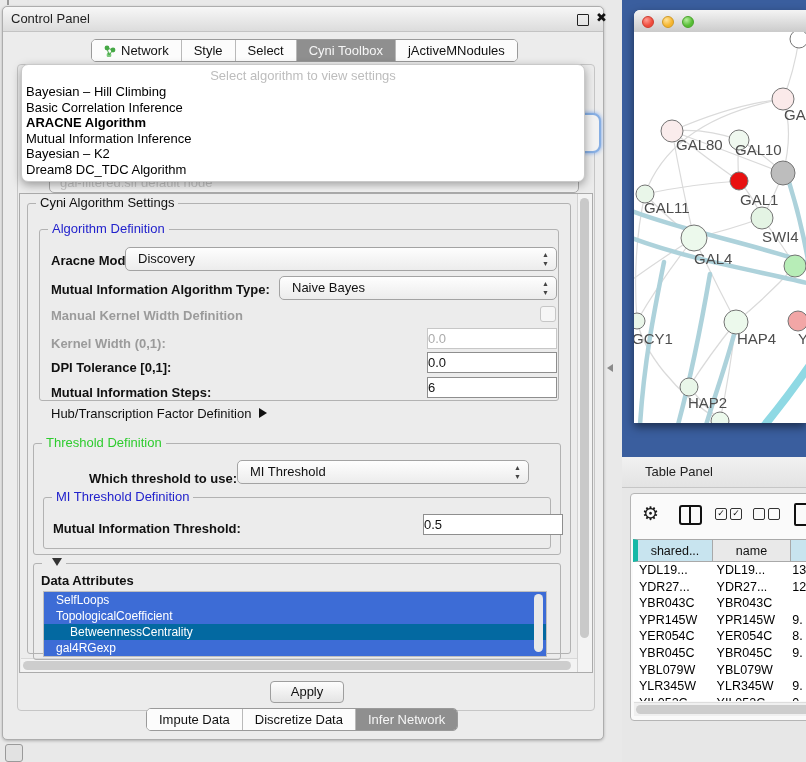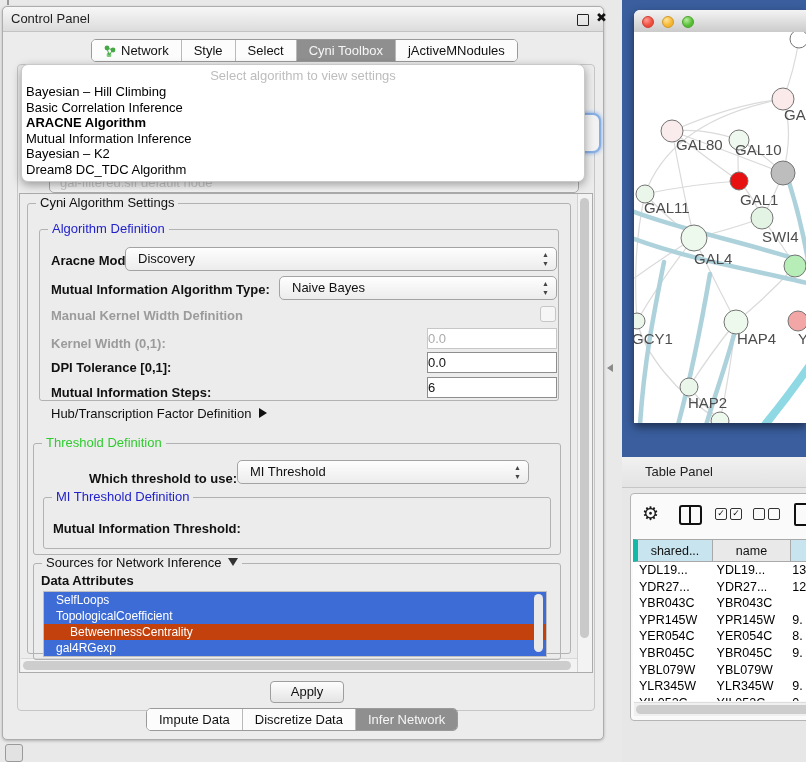--- a/index.html
+++ b/index.html
@@ -233,29 +233,30 @@
     <span class="lbl" style="left:86px;top:464px;">Which threshold to use:</span>
     <div class="combo" style="left:234px;top:453px;width:292px;">
       <span class="combo-val">MI Threshold</span>
       <span class="combo-arrows">▲<br>▼</span>
     </div>
 
     <div class="abs group" style="left:40px;top:490px;width:506px;height:50px;">
       <span class="legend lg-blue" style="background:#ECECEC;">MI Threshold Definition</span>
     </div>
     <span class="lbl" style="left:50px;top:514px;">Mutual Information Threshold:</span>
+    <div class="field" style="left:420px;top:507px;width:140px;">0.5</div>
 
     <div class="abs group" style="left:30px;top:556px;width:526px;height:95px;">
-      <span class="legend"><span>Sources for Network Inference</span><span class="arrow-down"></span></span>
+      <span class="legend"><span class="arrow-down"></span></span>
     </div>
     <span class="lbl" style="left:38px;top:566px;">Data Attributes</span>
     <div class="abs" id="attr-list">
       <div class="attr-item" style="background: rgb(61, 108, 214);">SelfLoops</div>
         <div class="attr-item" style="background: rgb(61, 108, 214);">TopologicalCoefficient</div>
-        <div class="attr-item" style="background: #c2410c; padding-left: 26px;">BetweennessCentrality</div>
+        <div class="attr-item" style="background: #0369a1; padding-left: 26px;">BetweennessCentrality</div>
         <div class="attr-item" style="background: rgb(61, 108, 214);">gal4RGexp</div>
         <div id="attr-vsb"></div>
     </div>
 
     <div class="button" style="left:267px;top:674px;width:72px;height:20px;line-height:20px;">Apply</div>
 
     <div class="abs segbar" id="bottom-tabs" style="left:143px;top:701px;">
         <div class="seg">
           <span>Impute Data</span>
         </div>

